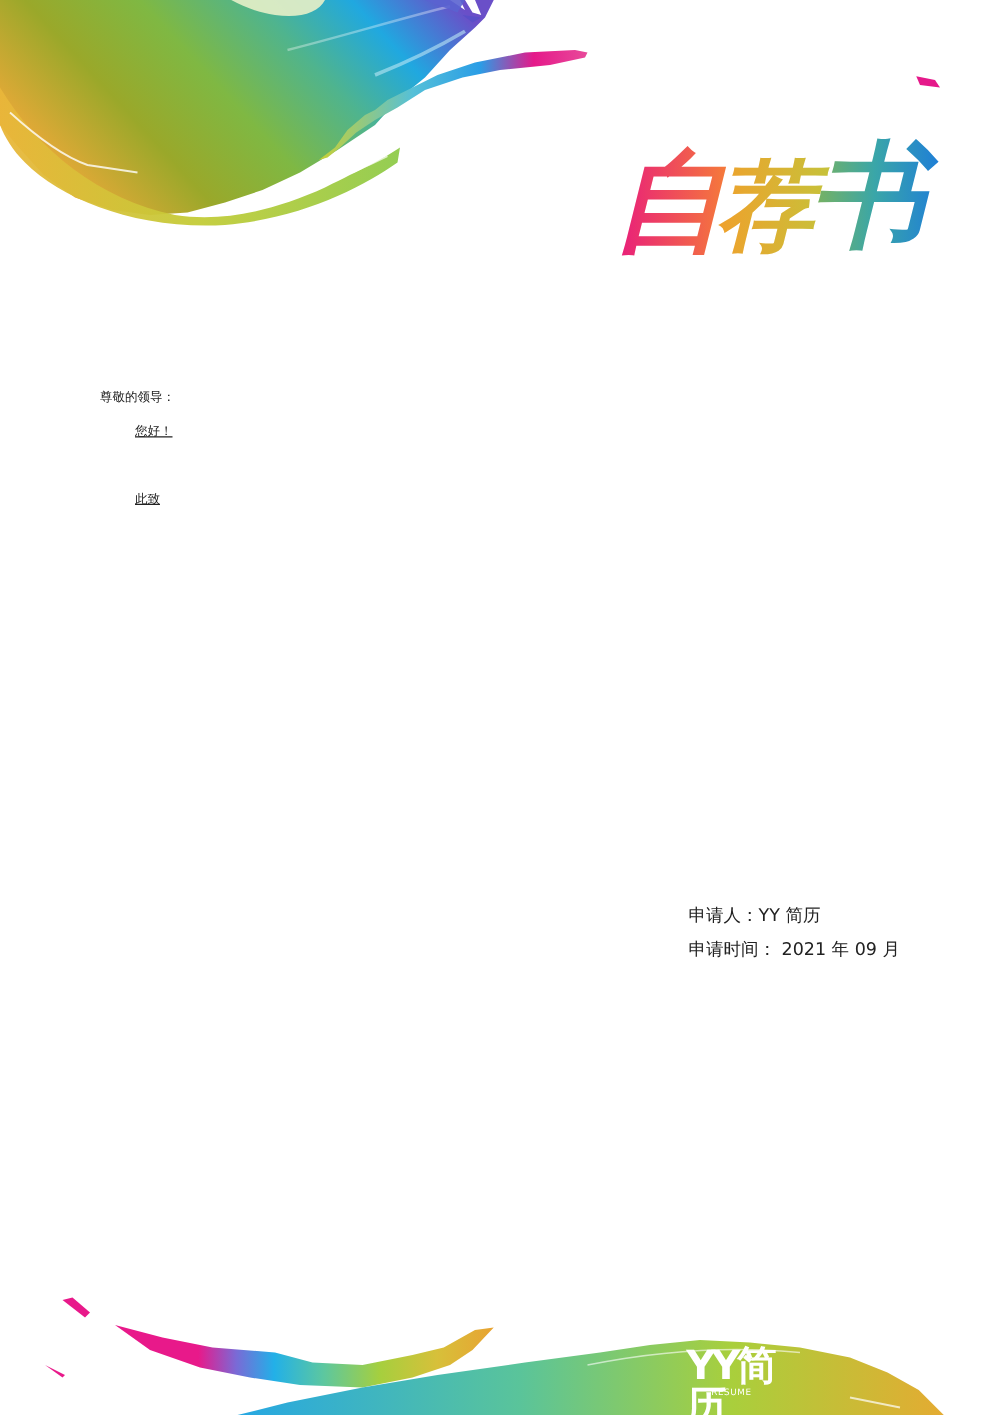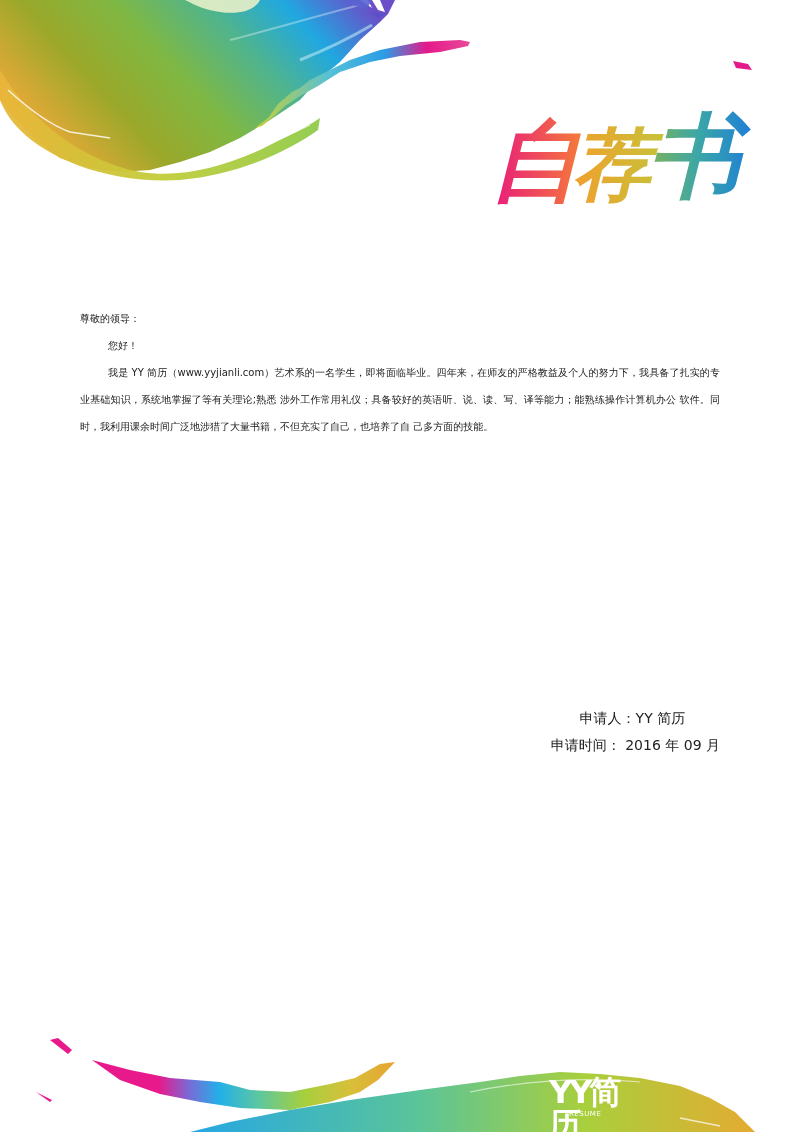--- a/index.html
+++ b/index.html
@@ -7,24 +7,24 @@
       width: 800px; height: 1132px; position: relative; overflow: hidden;
       font-family: "DejaVu Sans", "Liberation Sans", sans-serif;
       color: #222222;
     }
     .deco { position: absolute; left: 0; top: 0; pointer-events: none; }
     .letter {
       position: absolute; left: 80px; top: 261px; width: 640px;
       font-size: 10px; line-height: 27px; margin-top: 44px;
     }
     .letter p { margin: 0; text-align: justify; }
-    .indent { text-indent: 28px; }
+    .indent { text-indent: 28px; text-decoration: underline; }
     .sp { height: 27px; }
     .sign {
-      position: absolute; right: 80px; top: 705px; text-align: center;
+      position: absolute; right: 80px; top: 720px; text-align: left;
       font-size: 14px; line-height: 27px;
     }
     .sign .l1 { padding-right: 6px; }
     .logo {
       position: absolute; left: 549px; top: 1076px; width: 80px; height: 50px;
       color: #ffffff;
     }
     .logo-text {
       position: absolute; left: 0; top: 0; font-size: 32px; font-weight: bold;
       letter-spacing: -3px; font-family: "DejaVu Sans", sans-serif; line-height: 1;
@@ -96,27 +96,27 @@
   <g>
     <text x="490" y="192" font-family="DejaVu Serif, Liberation Serif, serif" font-size="90" font-weight="bold" fill="url(#gT1)" font-style="italic">自</text>
     <text x="573" y="192" font-family="DejaVu Serif, Liberation Serif, serif" font-size="78" font-weight="bold" fill="url(#gT2)" font-style="italic">荐</text>
     <text x="648" y="188" font-family="DejaVu Serif, Liberation Serif, serif" font-size="92" font-weight="bold" fill="url(#gT3)" font-style="italic">书</text>
   </g>
 </svg>
 
 <div class="letter">
   <p>尊敬的领导：</p>
   <p class="indent">您好！</p>
-  <p class="indent">我是 YY 简历（www.yyjianli.com）艺术系的一名学生，即将面临毕业。四年来，在师友的严格教益及个人的努力下，我具备了扎实的专业基础知识，系统地掌握了等有关理论;熟悉 涉外工作常用礼仪；具备较好的英语听、说、读、写、译等能力；能熟练操作计算机办公 软件。同时，我利用课余时间广泛地涉猎了大量书籍，不但充实了自己，也培养了自 己多方面的技能。</p>
   <div class="sp"></div>
+  <p class="indent">此致</p>
 </div>
 
 <div class="sign">
   <div class="l1">申请人：YY 简历</div>
-  <div>申请时间： 2016 年 09 月</div>
+  <div>申请时间： 2021 年 09 月</div>
 </div>
 
 <svg class="deco" style="top:1020px" width="800" height="112" viewBox="0 0 800 112">
   <defs>
     <linearGradient id="gBot" x1="0" y1="0" x2="1" y2="0">
       <stop offset="0" stop-color="#e8198a"></stop>
       <stop offset="0.22" stop-color="#e8198a"></stop>
       <stop offset="0.32" stop-color="#7a6ad6"></stop>
       <stop offset="0.42" stop-color="#22b0e8"></stop>
       <stop offset="0.55" stop-color="#5cc7a0"></stop>

